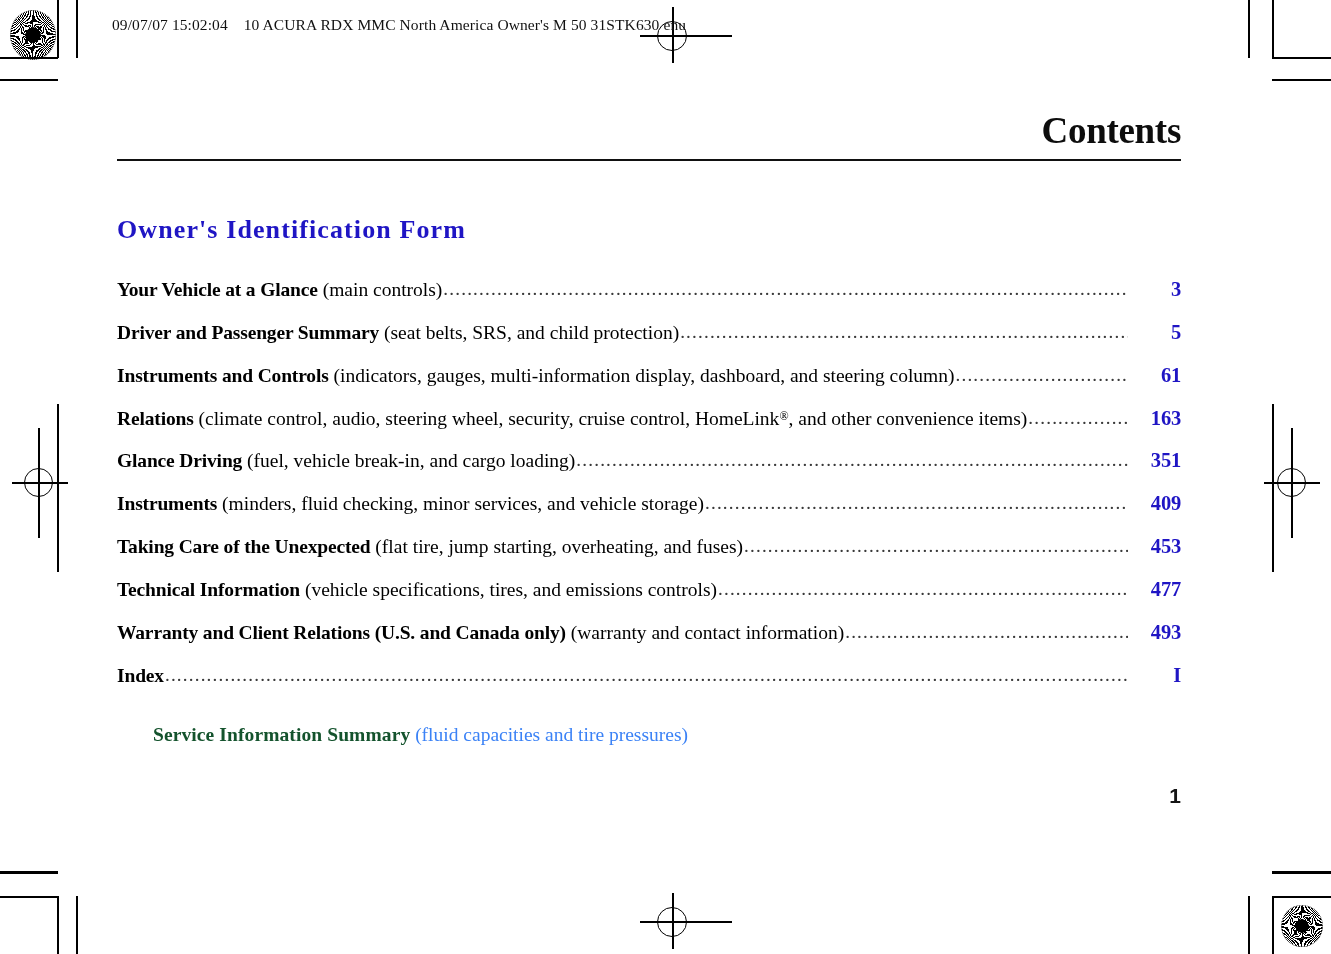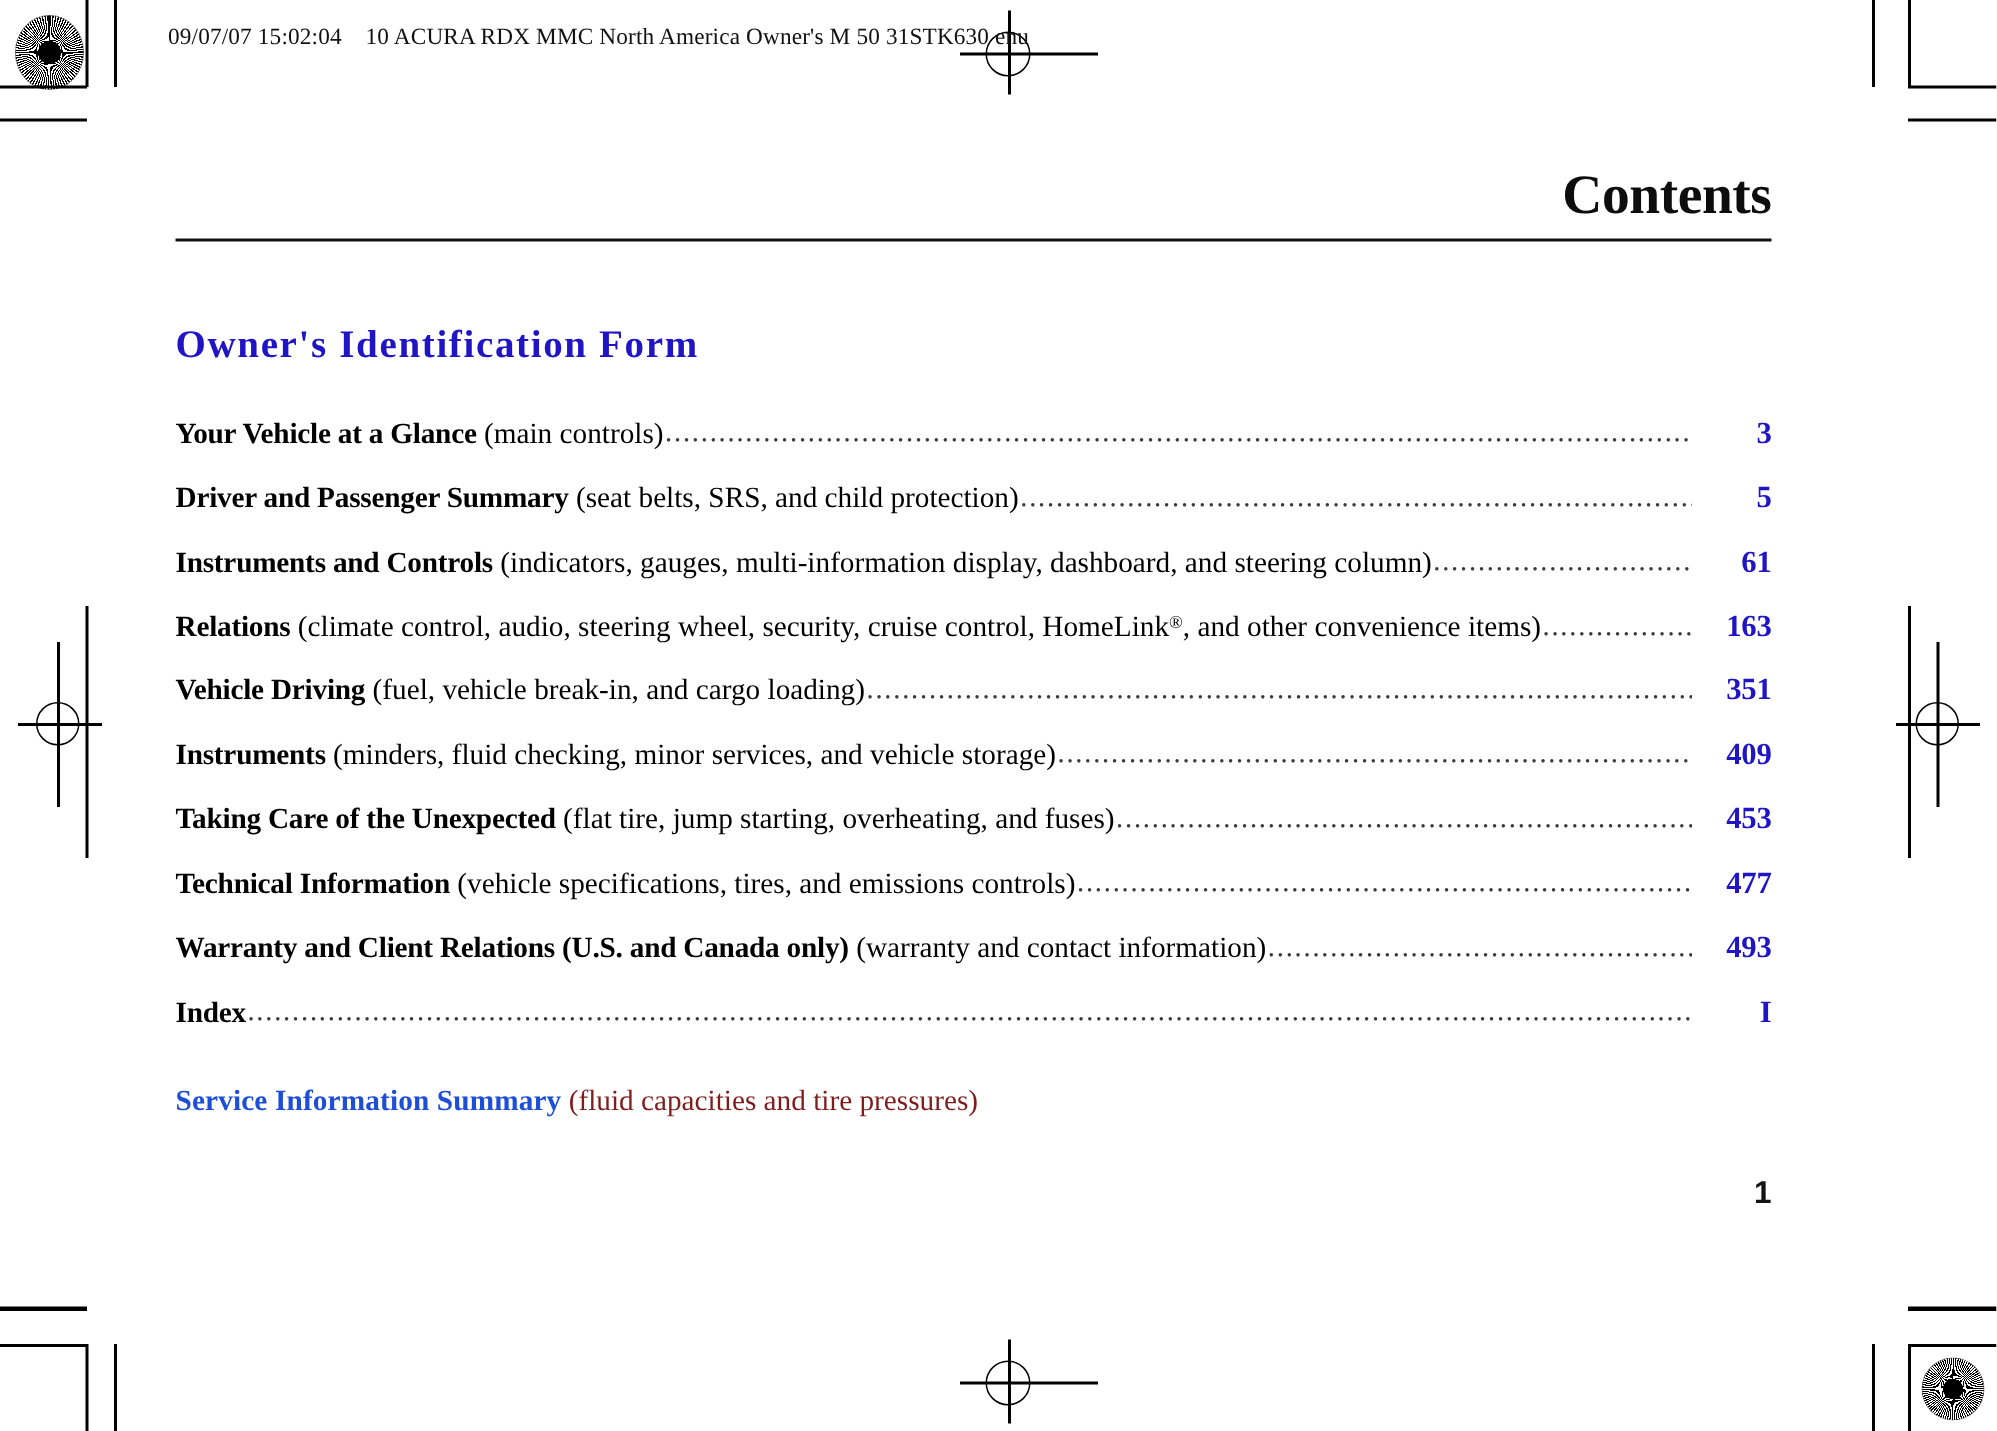--- a/index.html
+++ b/index.html
@@ -127,24 +127,25 @@
     color: #1f15c4;
     letter-spacing: -0.2px;
   }
 
   .footnote {
     margin-top: 37px;
     font-size: 19.5px;
   }
   .footnote .fn-bold {
     font-weight: bold;
-    color: #1d4ed8;
+    color: #14532d;
     letter-spacing: 0.1px;
-  }
-  .footnote .fn-desc { color: #7f1d1d; }
+    margin-left: 36px;
+  }
+  .footnote .fn-desc { color: #3b82f6; }
 
   .folio {
     position: absolute;
     right: 0;
     top: 672px;
     font-family: "Liberation Sans", sans-serif;
     font-weight: bold;
     font-size: 21px;
     color: #141414;
   }
@@ -224,21 +225,21 @@
         <span class="toc-label"><span class="t-bold">Instruments and Controls</span>&nbsp;<span class="t-desc">(indicators, gauges, multi-information display, dashboard, and steering column)</span></span>
         <span class="leader"></span>
         <span class="toc-page">61</span>
       </div>
       <div class="toc-row">
         <span class="toc-label"><span class="t-bold">Relations</span><span class="t-desc">&nbsp;<span>(climate control, audio, steering wheel, security, cruise control, HomeLink</span><sup>®</sup><span>, and other convenience items)</span></span></span>
         <span class="leader"></span>
         <span class="toc-page">163</span>
       </div>
       <div class="toc-row">
-        <span class="toc-label"><span class="t-bold">Vehicle Driving</span>&nbsp;<span class="t-desc">(fuel, vehicle break-in, and cargo loading)</span></span>
+        <span class="toc-label"><span class="t-bold">Glance Driving</span>&nbsp;<span class="t-desc">(fuel, vehicle break-in, and cargo loading)</span></span>
         <span class="leader"></span>
         <span class="toc-page">351</span>
       </div>
       <div class="toc-row">
         <span class="toc-label"><span class="t-bold">Instruments</span>&nbsp;<span class="t-desc">(minders, fluid checking, minor services, and vehicle storage)</span></span>
         <span class="leader"></span>
         <span class="toc-page">409</span>
       </div>
       <div class="toc-row">
         <span class="toc-label"><span class="t-bold">Taking Care of the Unexpected</span>&nbsp;<span class="t-desc">(flat tire, jump starting, overheating, and fuses)</span></span>

